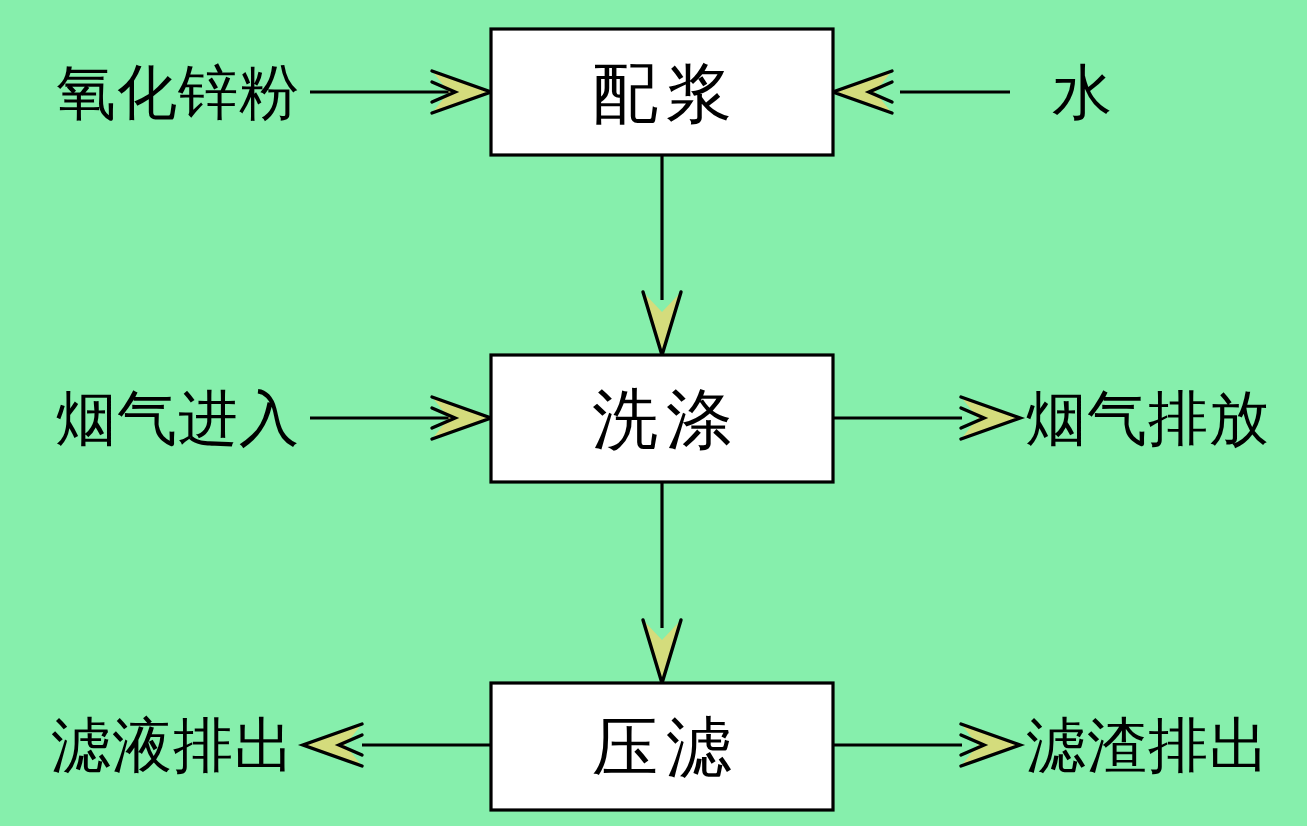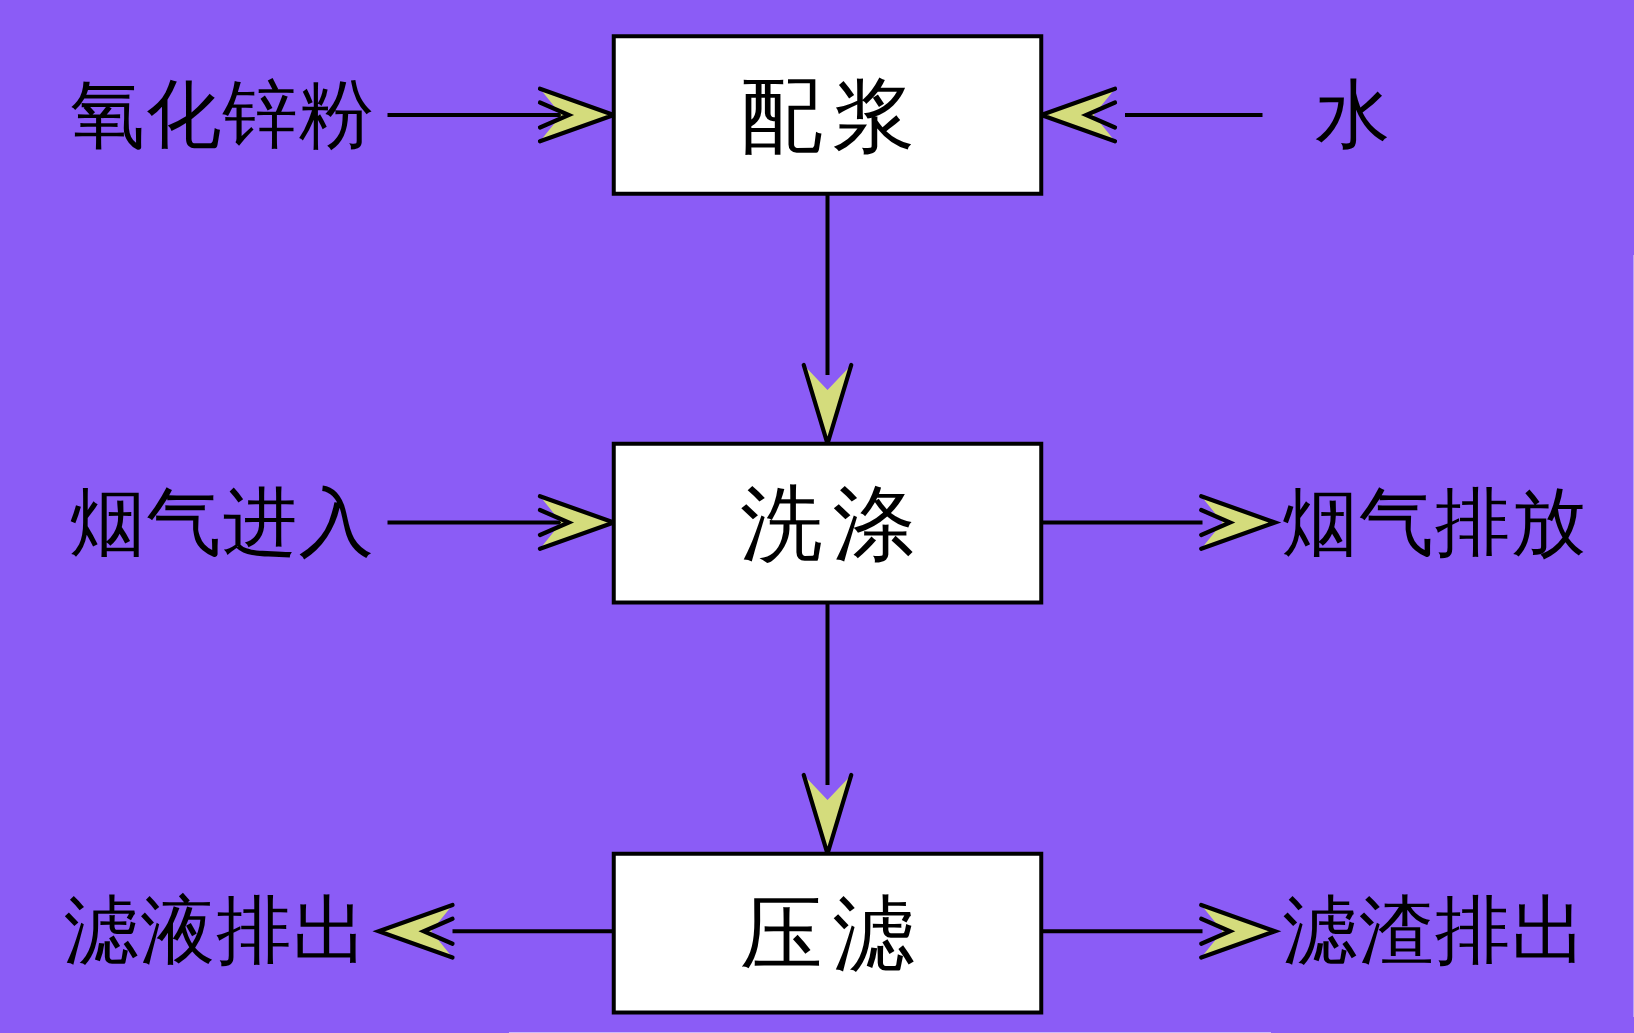--- a/index.html
+++ b/index.html
@@ -4,21 +4,21 @@
 <style>
   html, body {
     margin: 0;
     padding: 0;
     background: #ffffff;
   }
   #page {
     position: relative;
     width: 1307px;
     height: 826px;
-    background: #8b5cf6;
+    background: #86efac;
     overflow: hidden;
   }
   #flow-svg {
     position: absolute;
     left: 0;
     top: 0;
     width: 1307px;
     height: 826px;
   }
   .box-rect {

